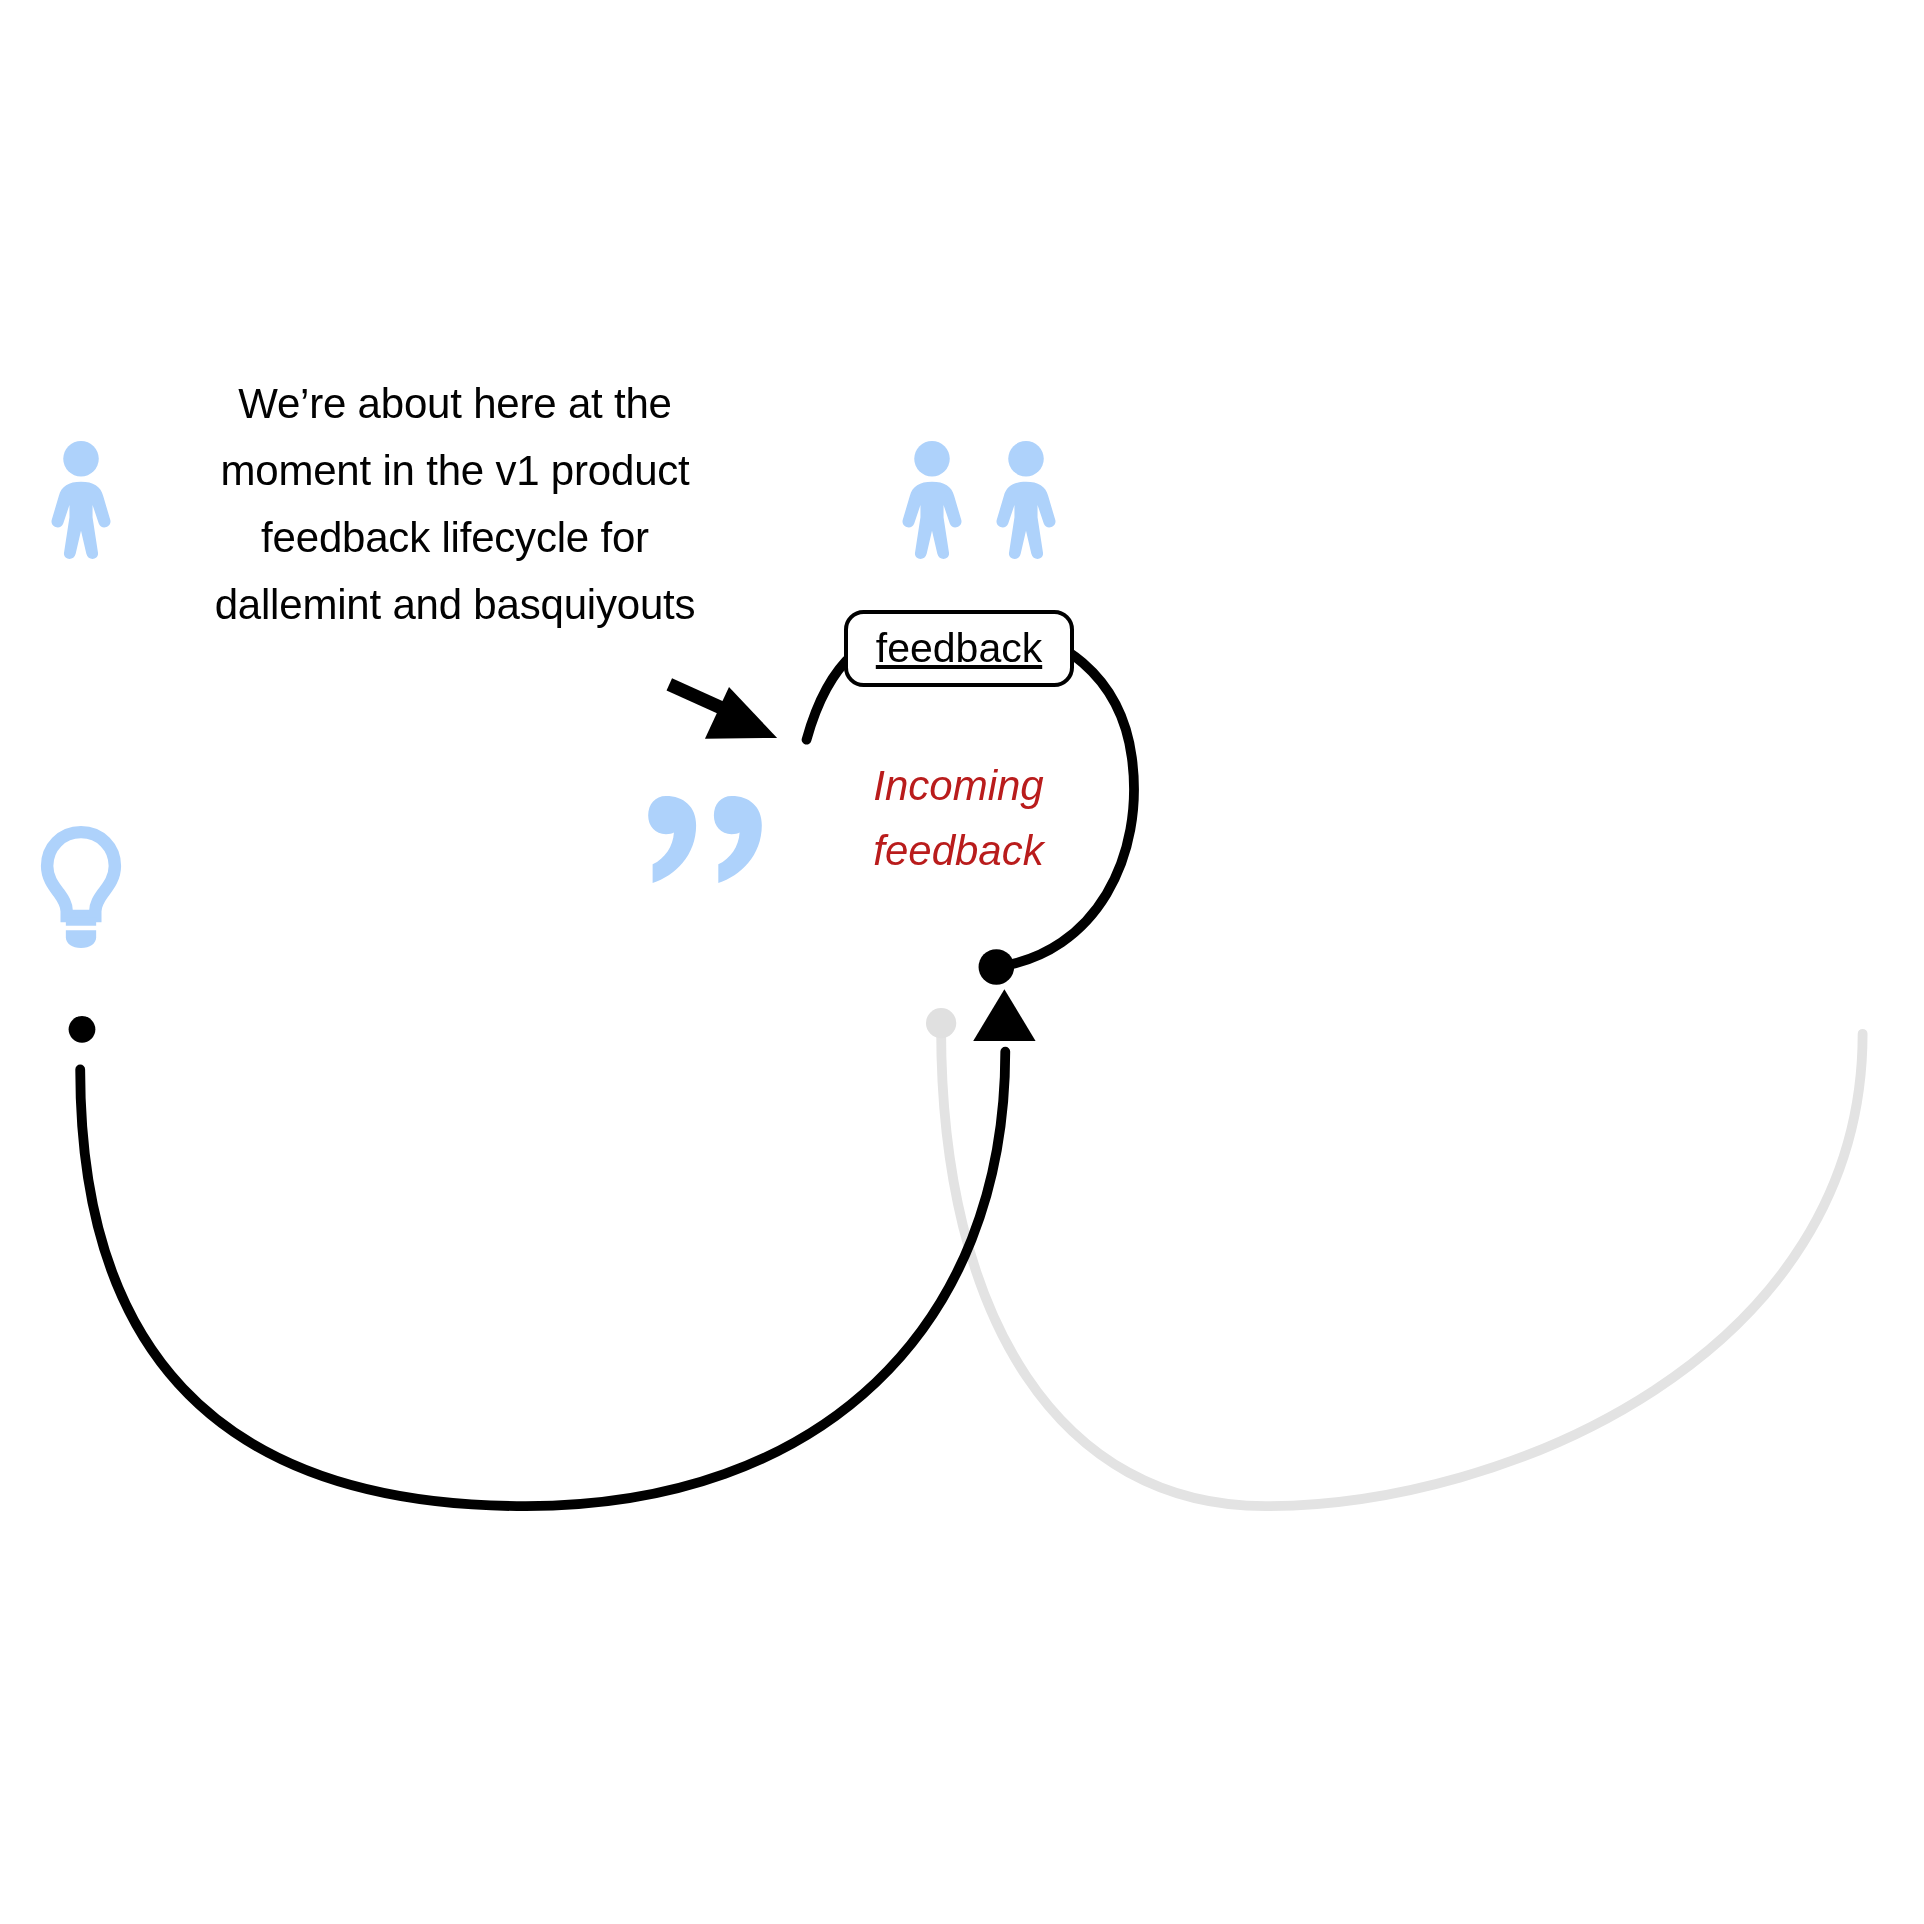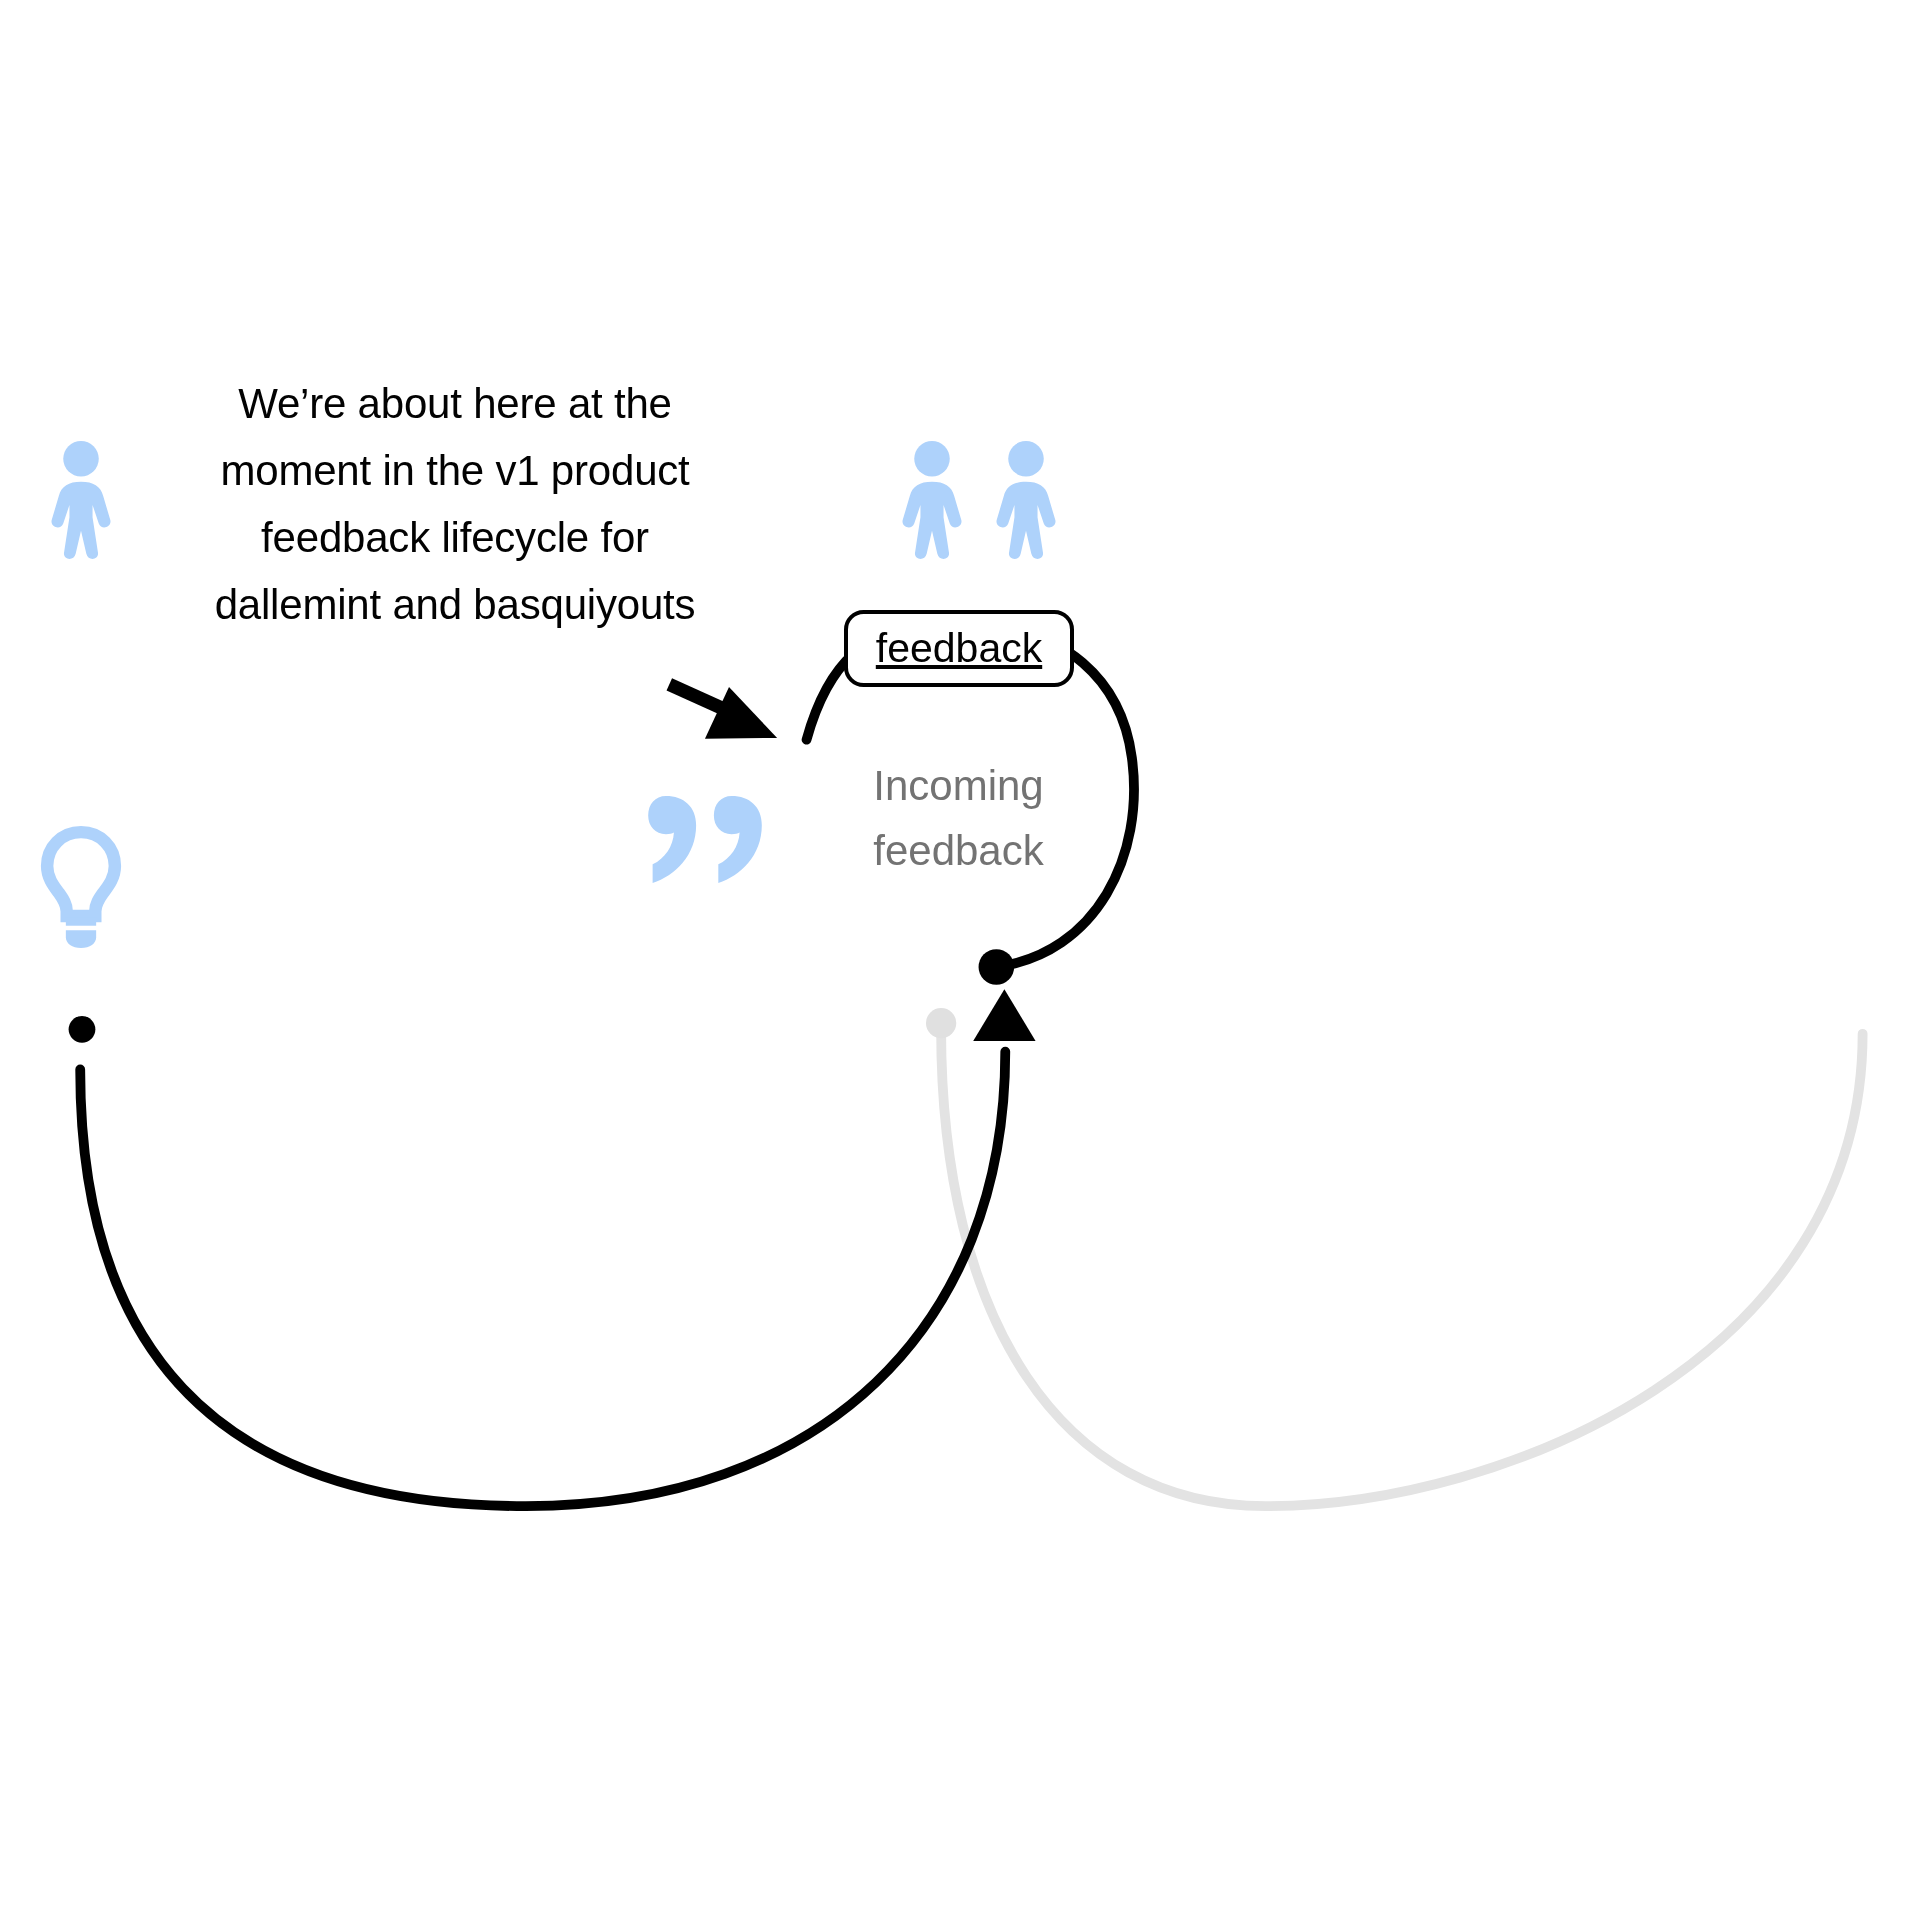--- a/index.html
+++ b/index.html
@@ -61,22 +61,23 @@
 
   
   .loop-label {
     position: absolute;
     left: 847px;
     top: 753px;
     width: 223px;
     text-align: center;
     font-size: 42px;
     line-height: 65px;
-    color: #737373;
+    color: #b91c1c;
     z-index: 4;
+    font-style: italic;
   }
 
   
   .icon {
     position: absolute;
   }
   .icon-person-left  { left: 49px;   top: 441px; }
   .icon-person-a     { left: 900px; top: 441px; }
   .icon-person-b     { left: 994px; top: 441px; }
   .icon-bulb         { left: 40px;   top: 824px; }

